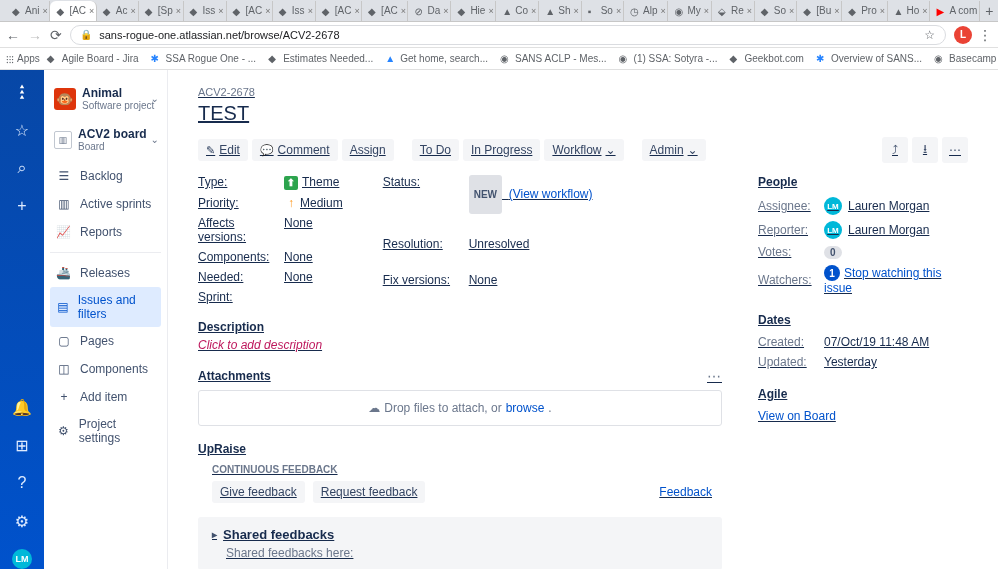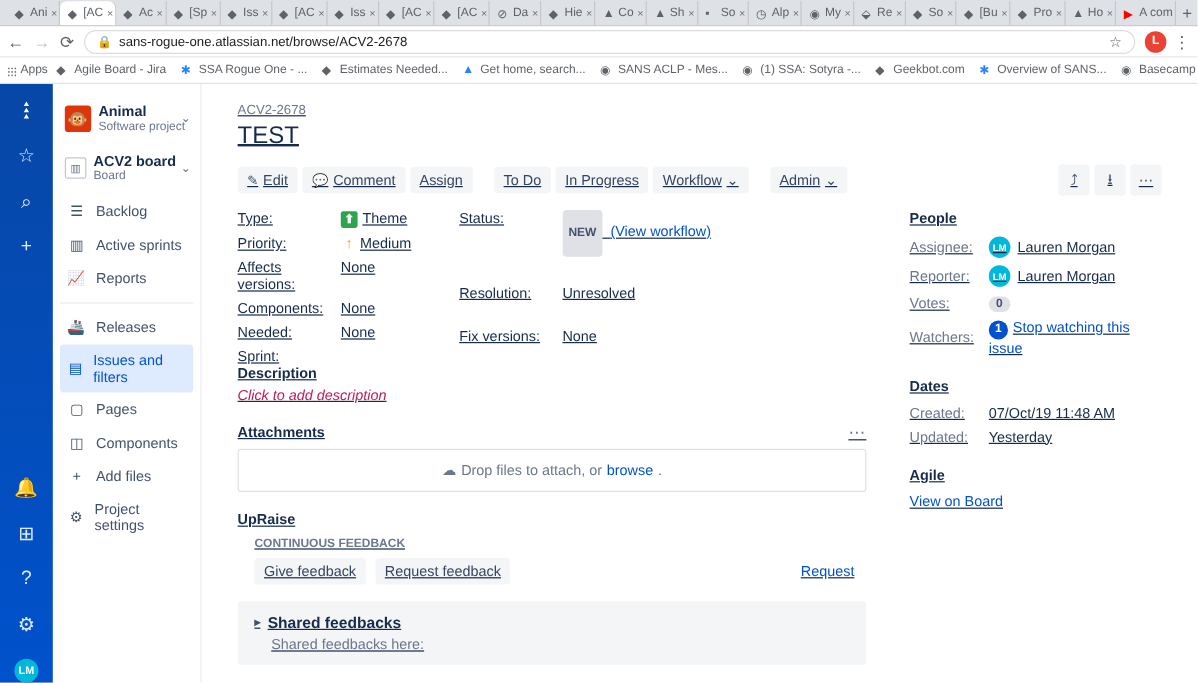--- a/index.html
+++ b/index.html
@@ -68,21 +68,21 @@
 .btn-row .spacer { flex:1; }
 .icon-btn { width:26px; height:26px; display:flex; align-items:center; justify-content:center; color:#42526e; cursor:pointer; background:#f4f5f7; border-radius:3px; }
 .fields-wrap { display:flex; gap:40px; }
 .fields-left { display:grid; grid-template-columns:86px 1fr; row-gap:6px; }
 .fields-right { display:grid; grid-template-columns:86px 1fr; row-gap:6px; }
 .type-ic { display:inline-flex; width:14px; height:14px; background:#2da44e; color:#fff; align-items:center; justify-content:center; font-size:10px; border-radius:2px; margin-right:4px; font-weight:bold; }
 .prio-ic { display:inline-flex; width:14px; height:14px; color:#ff991f; align-items:center; justify-content:center; font-size:12px; margin-right:2px; }
 .lozenge { display:inline-block; background:#dfe1e6; color:#42526e; font-size:10px; font-weight:bold; padding:14px 5px; border-radius:3px; }
 .lnk { color:#0052cc; }
 
-.sect-title { font-size:12px; font-weight:600; margin-bottom:4px; }
+.sect-title { font-size:12px; font-weight:600; margin-top:16px; margin-bottom:4px; }
 .desc-ph { font-size:12px; color:#be185d; font-style:italic; }
 
 .attach-head { display:flex; align-items:center; margin-top:16px; }
 .attach-head .t { font-size:12px; font-weight:600; }
 .attach-head .m { margin-left:auto; color:#6b778c; font-size:14px; letter-spacing:1px; }
 .dropzone { border:1px solid #dfe1e6; border-radius:3px; padding:10px; text-align:center; font-size:12px; color:#6b778c; margin-top:6px; }
 .dropzone .up { display:inline-flex; align-items:center; gap:4px; }
 
 .upraise { margin-top:16px; }
 .sub-head { font-size:10px; font-weight:600; color:#6b778c; margin:8px 0 6px 14px; }
@@ -343,21 +343,21 @@
       <div class="snav-item">
           <span class="mic">▢</span>
           <span>Pages</span>
         </div>
       <div class="snav-item">
           <span class="mic">◫</span>
           <span>Components</span>
         </div>
       <div class="snav-item">
           <span class="mic">+</span>
-          <span>Add files</span>
+          <span>Add item</span>
         </div>
       <div class="snav-item">
           <span class="mic">⚙</span>
           <span>Project settings</span>
         </div>
     </div>
   </div>
 
   <div class="content">
     <div class="issue-key">ACV2-2678</div>
@@ -439,21 +439,21 @@
               <span>.</span>
             </span>
         </div>
 
         <div class="upraise">
           <div class="sect-title">UpRaise</div>
           <div class="sub-head">CONTINUOUS FEEDBACK</div>
           <div class="fb-btns">
             <div class="btn">Give feedback</div>
             <div class="btn">Request feedback</div>
-            <span class="fb-link">Request</span>
+            <span class="fb-link">Feedback</span>
           </div>
           <div class="fb-sect">
             <div class="h">
                 <span class="chev">▸</span>
                 <span>Shared feedbacks</span>
               </div>
             <div class="sub">Shared feedbacks here:</div>
           </div>
 
         </div>

